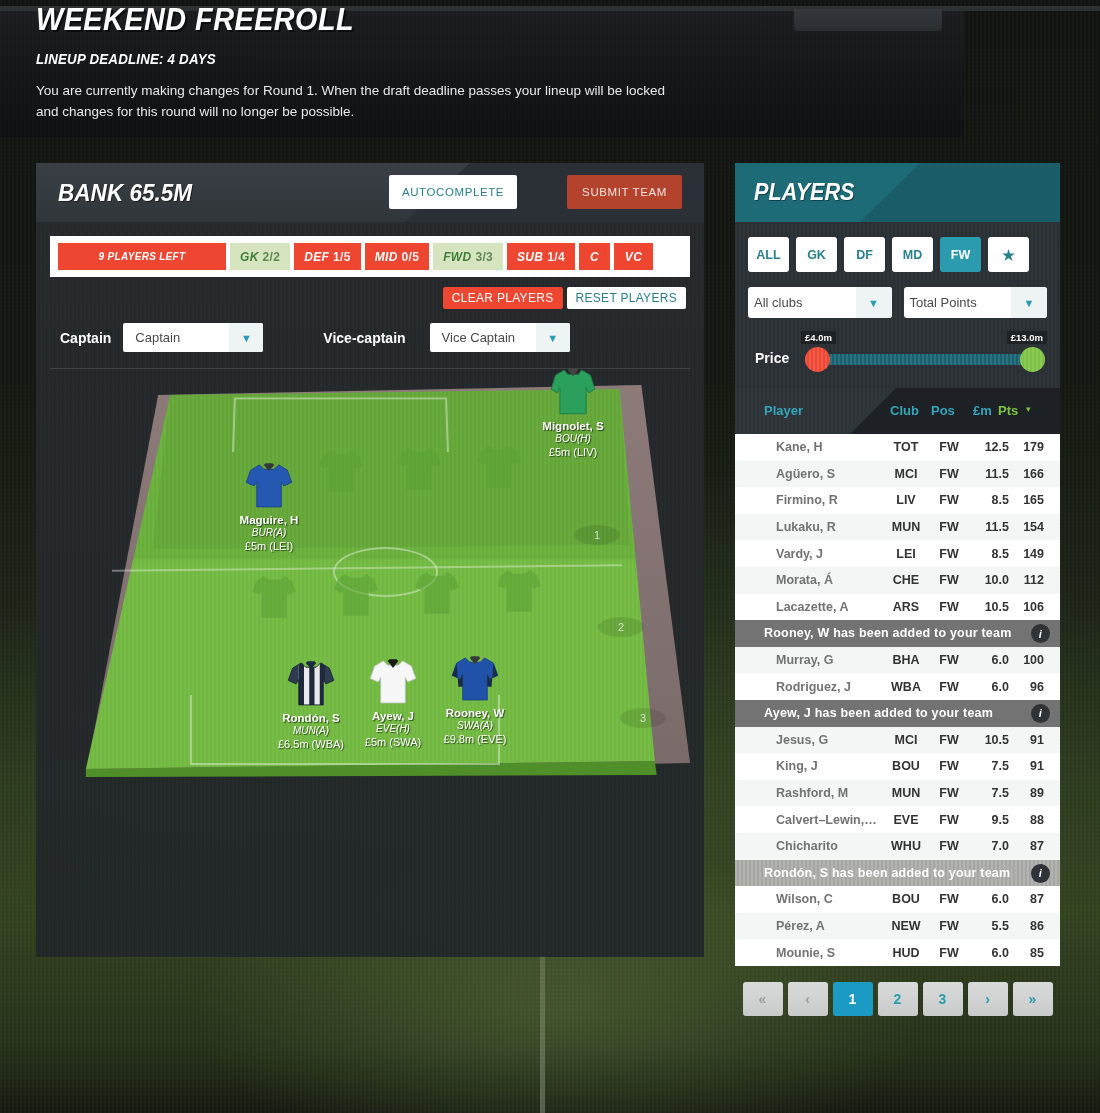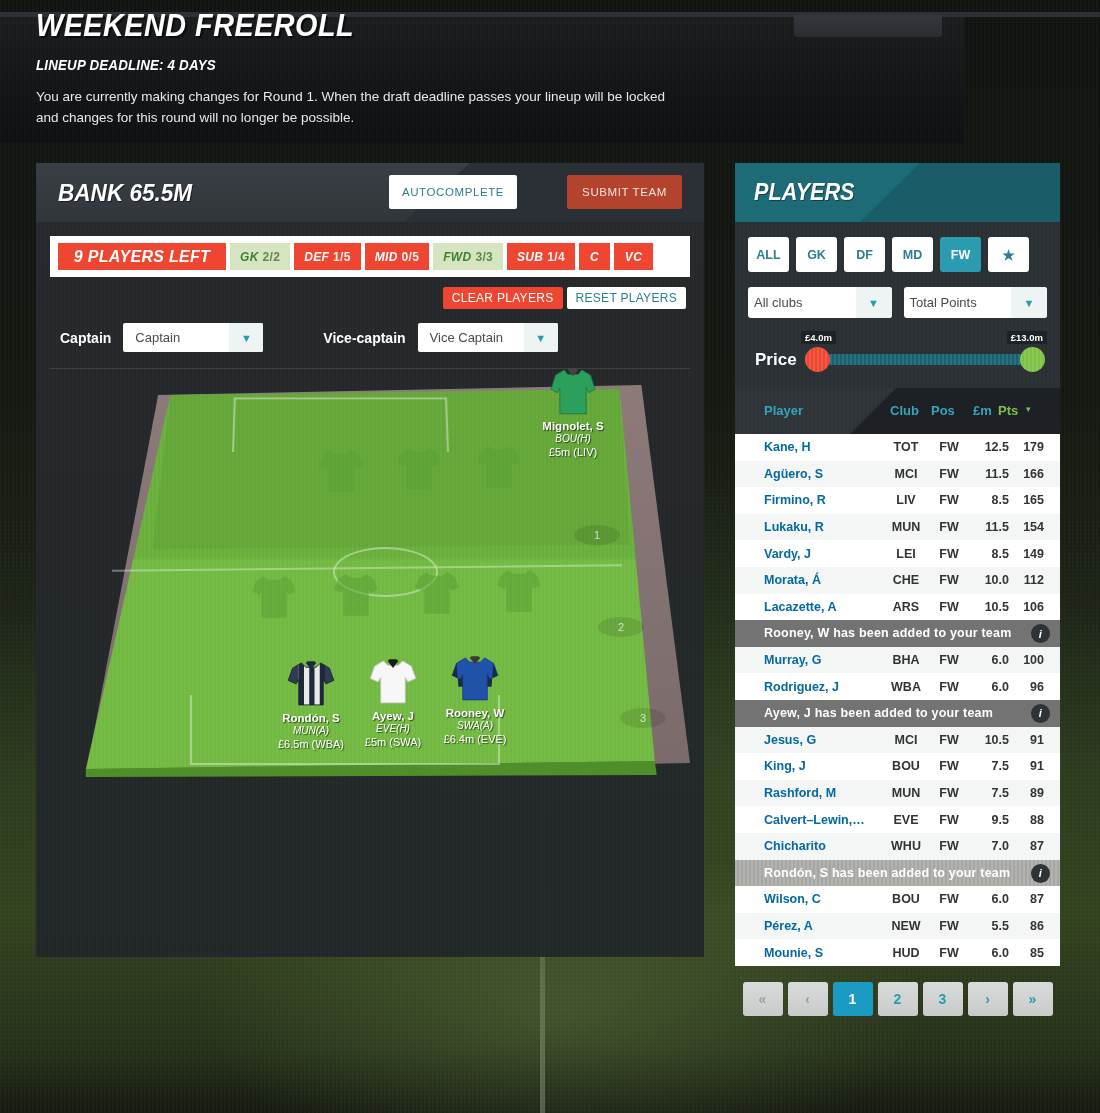--- a/index.html
+++ b/index.html
@@ -31,21 +31,21 @@
       repeating-linear-gradient(90deg, rgba(255,255,255,0.022) 0 2px, rgba(0,0,0,0) 2px 4px),
       repeating-linear-gradient(0deg, rgba(0,0,0,0.05) 0 2px, rgba(0,0,0,0) 2px 4px);
   }
   
   .bg-line{ position:absolute; background:rgba(225,235,215,0.13); }
   #bg-center-line{ left:540px; top:800px; width:5px; height:313px;
       background:linear-gradient(180deg, rgba(230,240,220,0.05), rgba(230,240,220,0.28)); }
 
   
   #top-banner {
-    position: absolute; left: 0; top: 12px; width: 964px; height: 131px;
+    position: absolute; left: 0; top: 6px; width: 964px; height: 131px;
     background:
       repeating-linear-gradient(90deg, rgba(255,255,255,0.012) 0 2px, rgba(0,0,0,0) 2px 4px),
       linear-gradient(180deg,#1b1d1f 0%, #131517 55%, #0e1012 100%);
     text-decoration: underline;
   }
   #top-banner-strip{
     position:absolute; left:0; top:0; width:1100px; height:5px;
     background:#2e3134;
   }
   #top-right-tab{
@@ -122,21 +122,21 @@
     background:#fff; padding:7px 8px;
     display:flex; gap:4px; align-items:stretch; height:41px;
   }
   .pill{
     display:flex; align-items:center; justify-content:center;
     font-size:12px; font-weight:bold; font-style:italic;
     color:#fff; background:#ee4631;
     padding:0 10px; letter-spacing:0.3px; cursor:pointer;
     white-space:nowrap;
   }
-  .pill.wide{ flex:0 0 168px; font-size:16px; }
+  .pill.wide{ flex:0 0 168px; font-size:10px; }
   .pill.ok{ background:#d7e4c0; color:#3f7f35; }
   .pill .num{ font-style:normal; font-weight:bold; margin-left:4px; color:rgba(255,255,255,0.92); }
   .pill.ok .num{ color:#5e8a50; }
   .pill.tiny{ padding:0 11px; }
 
   
   #clear-reset{
     display:flex; justify-content:flex-end; gap:4px;
     margin-top:10px; padding-right:4px;
   }
@@ -150,21 +150,21 @@
   }
 
   
   #captain-row{
     display:flex; align-items:center; margin-top:14px; padding:0 10px;
     border-bottom:1px solid rgba(255,255,255,0.12);
     padding-bottom:16px;
   }
   .cap-label{ font-size:14px; font-weight:bold; color:#fff; }
   #captain-label{ margin-right:12px; }
-  #vice-label{ margin-left:60px; margin-right:12px; }
+  #vice-label{ margin-left:60px; margin-right:24px; }
   .select-box{
     position:relative; width:140px; height:29px; background:#fff;
     display:flex; align-items:center; cursor:pointer; border-radius:2px;
   }
   .select-box .sel-text{
     padding-left:12px; font-size:13px; color:#4a4a4a;
   }
   .select-box .sel-arrow{
     position:absolute; right:0; top:0; bottom:0; width:34px;
     background:#eef3f4; display:flex; align-items:center; justify-content:center;
@@ -280,21 +280,21 @@
   }
   .filter-select .fs-text{ padding-left:6px; font-size:13px; color:#4a4a4a; }
   .filter-select .fs-arrow{
     position:absolute; right:0; top:0; bottom:0; width:36px;
     background:#eef3f4; border-radius:0 3px 3px 0;
     display:flex; align-items:center; justify-content:center;
     color:#2b9cb0; font-size:11px;
   }
 
   #price-row{ position:relative; margin-top:18px; height:38px; }
-  #price-label{ position:absolute; left:7px; top:14px; font-size:17px; font-weight:bold; color:#fff; }
+  #price-label{ position:absolute; left:7px; top:14px; font-size:14px; font-weight:bold; color:#fff; }
   #price-track{
     position:absolute; left:62px; top:18px; right:7px; height:11px;
     background:#15616f;
     background-image: repeating-linear-gradient(90deg, rgba(255,255,255,0.10) 0 2px, rgba(0,0,0,0) 2px 4px);
     border-radius:2px;
   }
   .price-handle{
     position:absolute; top:11px; width:25px; height:25px; border-radius:50%;
     background-image: repeating-linear-gradient(90deg, rgba(255,255,255,0.12) 0 2px, rgba(0,0,0,0) 2px 4px);
     cursor:pointer;
@@ -339,21 +339,21 @@
   #th-fm{     left:238px; }
   #th-pts{    left:263px; color:#7dc242; }
   #th-pts-arrow{ position:absolute; left:291px; top:16px; color:#7dc242; font-size:9px; }
 
   .prow{
     display:flex; align-items:center; height:26.6px;
     font-size:12.5px; cursor:pointer;
   }
   .prow.odd{ background:#f4f5f5; }
   .prow.even{ background:#ffffff; }
-  .c-name{ width:148px; padding-left:29px; color:#0369a1; font-weight:bold; }
+  .c-name{ width:148px; padding-left:41px; color:#737373; font-weight:bold; }
   .c-club{ width:46px; text-align:center; color:#333; font-weight:bold; }
   .c-pos { width:40px; text-align:center; color:#333; font-weight:bold; }
   .c-fm  { width:40px; text-align:right;  color:#333; font-weight:bold; }
   .c-pts { width:45px; text-align:right;  color:#333; font-weight:bold; padding-right:10px;}
 
   .notice-row{
     position:relative; display:flex; align-items:center; height:26.6px;
     background:#a6a6a3;
     background-image: repeating-linear-gradient(90deg, rgba(255,255,255,0.14) 0 2px, rgba(0,0,0,0) 2px 4px);
     padding-left:29px; color:#fff; font-size:12.5px; font-weight:bold;
@@ -513,20 +513,31 @@
           <svg viewBox="0 0 64 64">
             <path d="M22 8 L12 14 L7 30 L14 34 L17 28 L17 58 L47 58 L47 28 L50 34 L57 30 L52 14 L42 8 L38 13 L26 13 Z" fill="#2aa05c" stroke="#1c7844" stroke-width="1"></path>
             <path d="M26 8 L32 15 L38 8 L36 6 L28 6 Z" fill="#444"></path>
           </svg>
         </div>
         <div class="p-name">Mignolet, S</div>
         <div class="p-fix">BOU(H)</div>
         <div class="p-price">£5m (LIV)</div>
       </div>
 
+      <div class="player-slot" style="left:164px; top:80px;">
+        <div class="jersey">
+          <svg viewBox="0 0 64 64">
+            <path d="M21 9 L11 15 L6 29 L15 33 L18 28 L18 57 L46 57 L46 28 L49 33 L58 29 L53 15 L43 9 L38 14 L26 14 Z" fill="#2558b0" stroke="#1b418a" stroke-width="1"></path>
+            <path d="M26 9 L32 16 L38 9 L36 7 L28 7 Z" fill="#34373c"></path>
+          </svg>
+        </div>
+        <div class="p-name">Maguire, H</div>
+        <div class="p-fix">BUR(A)</div>
+        <div class="p-price">£5m (LEI)</div>
+      </div>
 
       <div class="player-slot" style="left:206px; top:278px;">
         <div class="jersey">
           <svg viewBox="0 0 64 64">
             <defs>
               <clipPath id="clip-rondon">
                 <path d="M21 9 L11 15 L6 29 L15 33 L18 28 L18 57 L46 57 L46 28 L49 33 L58 29 L53 15 L43 9 L38 14 L26 14 Z"></path>
               </clipPath>
             </defs>
             <g clip-path="url(#clip-rondon)">
@@ -562,21 +573,21 @@
         <div class="jersey">
           <svg viewBox="0 0 64 64">
             <path d="M21 9 L11 15 L6 29 L15 33 L18 28 L18 57 L46 57 L46 28 L49 33 L58 29 L53 15 L43 9 L38 14 L26 14 Z" fill="#1f52a8" stroke="#17408a" stroke-width="1"></path>
             <path d="M11 15 L6 29 L15 33 L18 28 L18 42 L13 42 Z" fill="#1a2b4a"></path>
             <path d="M53 15 L58 29 L49 33 L46 28 L46 42 L51 42 Z" fill="#1a2b4a"></path>
             <path d="M26 9 L32 16 L38 9 L36 7 L28 7 Z" fill="#3a3a3a"></path>
           </svg>
         </div>
         <div class="p-name">Rooney, W</div>
         <div class="p-fix">SWA(A)</div>
-        <div class="p-price">£6.4m (EVE)</div>
+        <div class="p-price">£9.8m (EVE)</div>
       </div>
     </div>
   </div>
 </div>
 
 <div id="players-panel">
 
   <div id="players-header">
     <div id="players-header-shade"></div>
     <div id="players-title">PLAYERS</div>

